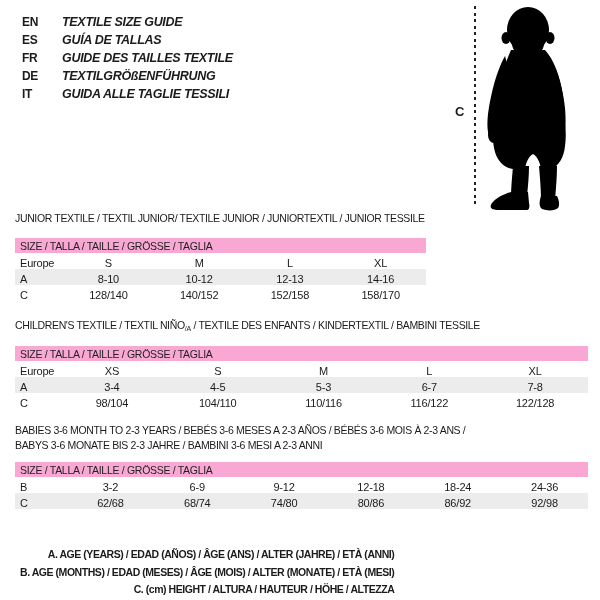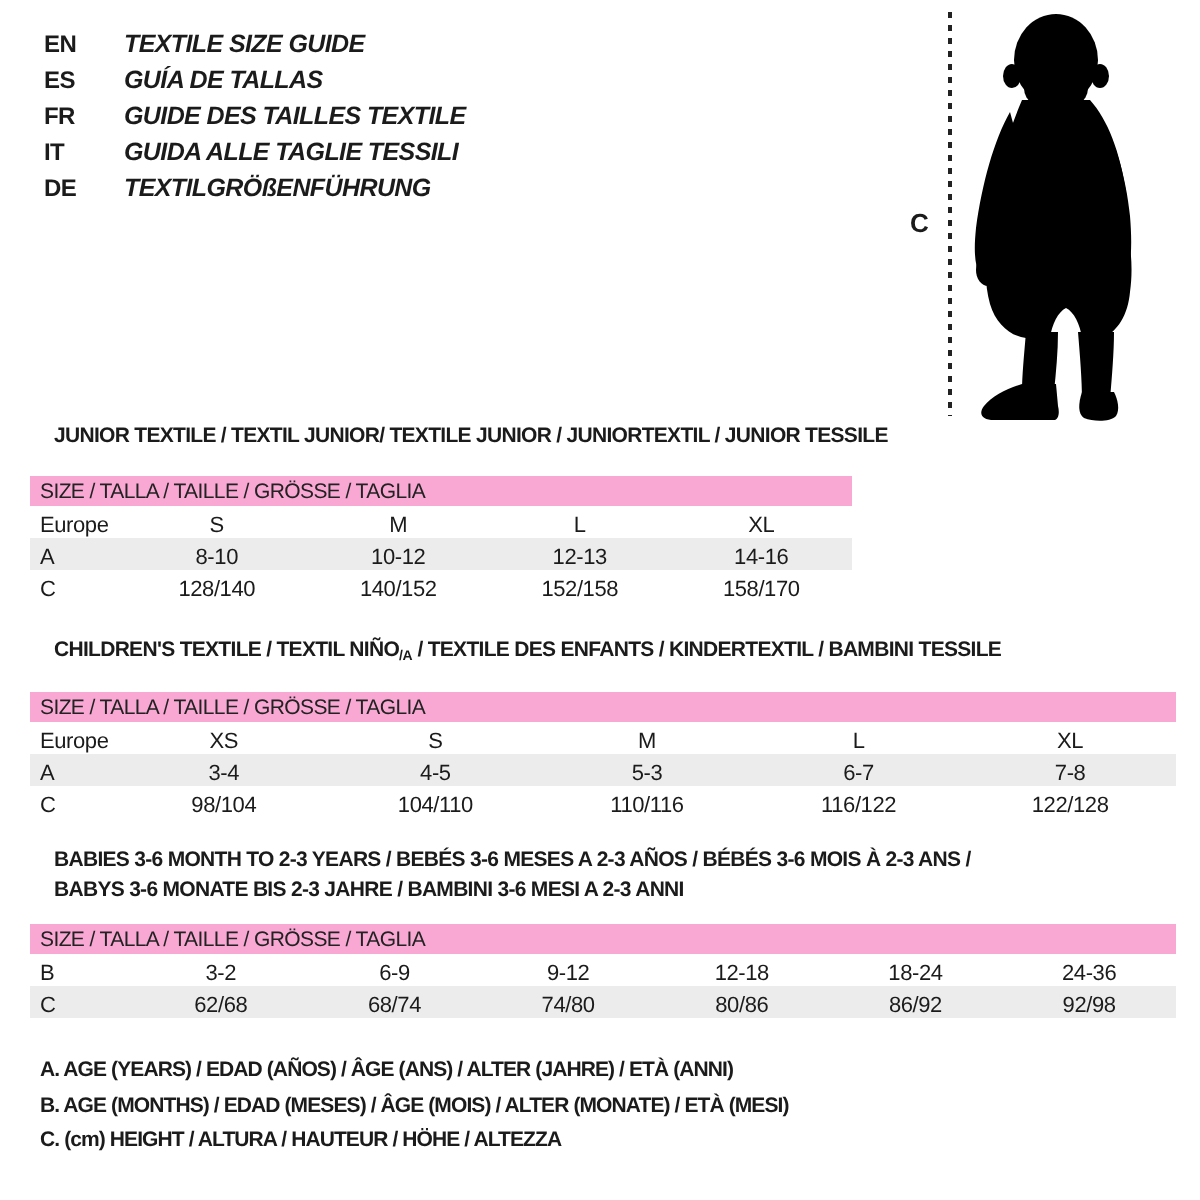--- a/index.html
+++ b/index.html
@@ -12,67 +12,67 @@
   .lang-header{position:absolute;left:22px;top:13px;}
   .lang-row{display:flex;height:18px;align-items:center;}
   .lang-code{width:40px;font-weight:bold;font-size:12px;letter-spacing:-0.3px;}
   .lang-title{font-weight:bold;font-size:12.5px;letter-spacing:-0.3px;white-space:nowrap;font-style:italic;}
   
   .measure-line{position:absolute;left:474px;top:6px;width:2px;height:202px;
     background:repeating-linear-gradient(to bottom,#222 0 3px,transparent 3px 6.5px);}
   .measure-label{position:absolute;left:455px;top:104px;font-weight:bold;font-size:13px;}
   .baby-svg{position:absolute;left:487px;top:4px;}
   
-  .sec-title{position:absolute;left:27px;font-weight:bold;font-size:10.5px;
+  .sec-title{position:absolute;left:15px;font-weight:normal;font-size:10.5px;
     letter-spacing:-0.35px;white-space:nowrap;}
   .sec-title sub{font-size:7px;vertical-align:-2px;letter-spacing:-0.2px;}
   #title-junior{top:212px;}
   #title-children{top:319px;}
   #title-babies{top:423px;line-height:15px;}
   
   .size-table{position:absolute;left:15px;}
   #table-junior{top:238px;width:411px;}
   #table-children{top:346px;width:573px;}
   #table-babies{top:462px;width:573px;}
   .size-band{height:15px;background:#f9a8d4;display:flex;align-items:center;
     padding-left:5px;font-size:10.5px;letter-spacing:-0.3px;color:#222;box-sizing:border-box;}
   .rows .trow{display:flex;height:16px;align-items:flex-end;font-size:11px;letter-spacing:-0.2px;}
   .rows .trow:nth-child(even){background:#ececec;}
   .tlabel{padding-left:5px;box-sizing:border-box;}
   #table-junior .tlabel{width:48px;}
   #table-children .tlabel{width:44px;}
   #table-babies .tlabel{width:52px;}
   .tcell{flex:1;text-align:center;}
   
-  .notes{position:absolute;left:20px;top:529px;}
+  .notes{position:absolute;left:20px;top:548px;text-align:right;}
   .note-line{height:17.5px;font-weight:bold;font-size:10.5px;letter-spacing:-0.45px;white-space:nowrap;}
 </style>
 </head>
 <body>
 
 <div class="lang-header" id="lang-header">
     <div class="lang-row">
       <span class="lang-code">EN</span>
       <span class="lang-title">TEXTILE SIZE GUIDE</span>
     </div>
     <div class="lang-row">
       <span class="lang-code">ES</span>
       <span class="lang-title">GUÍA DE TALLAS</span>
     </div>
     <div class="lang-row">
       <span class="lang-code">FR</span>
       <span class="lang-title">GUIDE DES TAILLES TEXTILE</span>
     </div>
     <div class="lang-row">
+      <span class="lang-code">DE</span>
+      <span class="lang-title">TEXTILGRÖßENFÜHRUNG</span>
+    </div>
+    <div class="lang-row">
       <span class="lang-code">IT</span>
       <span class="lang-title">GUIDA ALLE TAGLIE TESSILI</span>
-    </div>
-    <div class="lang-row">
-      <span class="lang-code">DE</span>
-      <span class="lang-title">TEXTILGRÖßENFÜHRUNG</span>
     </div>
   </div>
 
 <div class="measure-line"></div>
 <div class="measure-label">C</div>
 <svg class="baby-svg" width="92" height="208" viewBox="0 0 92 208" aria-hidden="true">
   <g fill="#000">
     <ellipse cx="41" cy="26" rx="21" ry="23"></ellipse>
     <ellipse cx="19" cy="34" rx="4.5" ry="6"></ellipse>
     <ellipse cx="63" cy="34" rx="4.5" ry="6"></ellipse>

